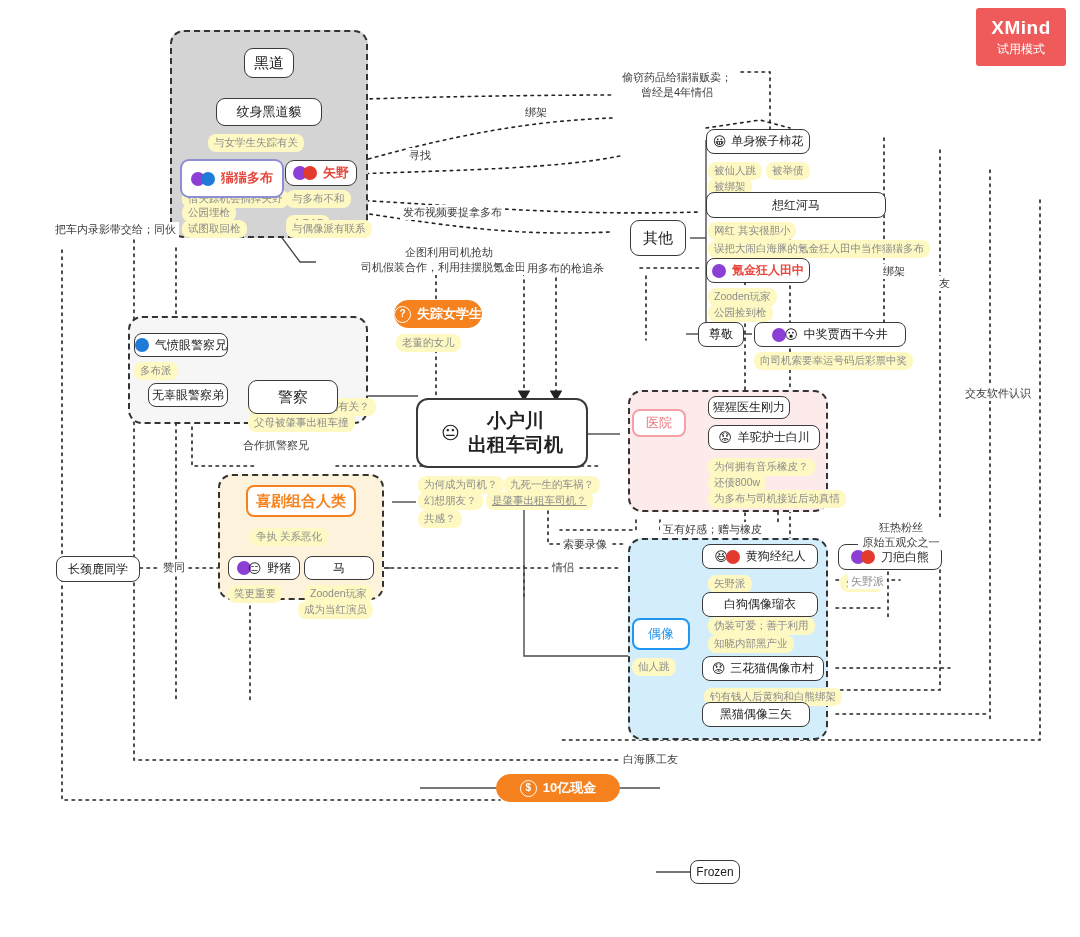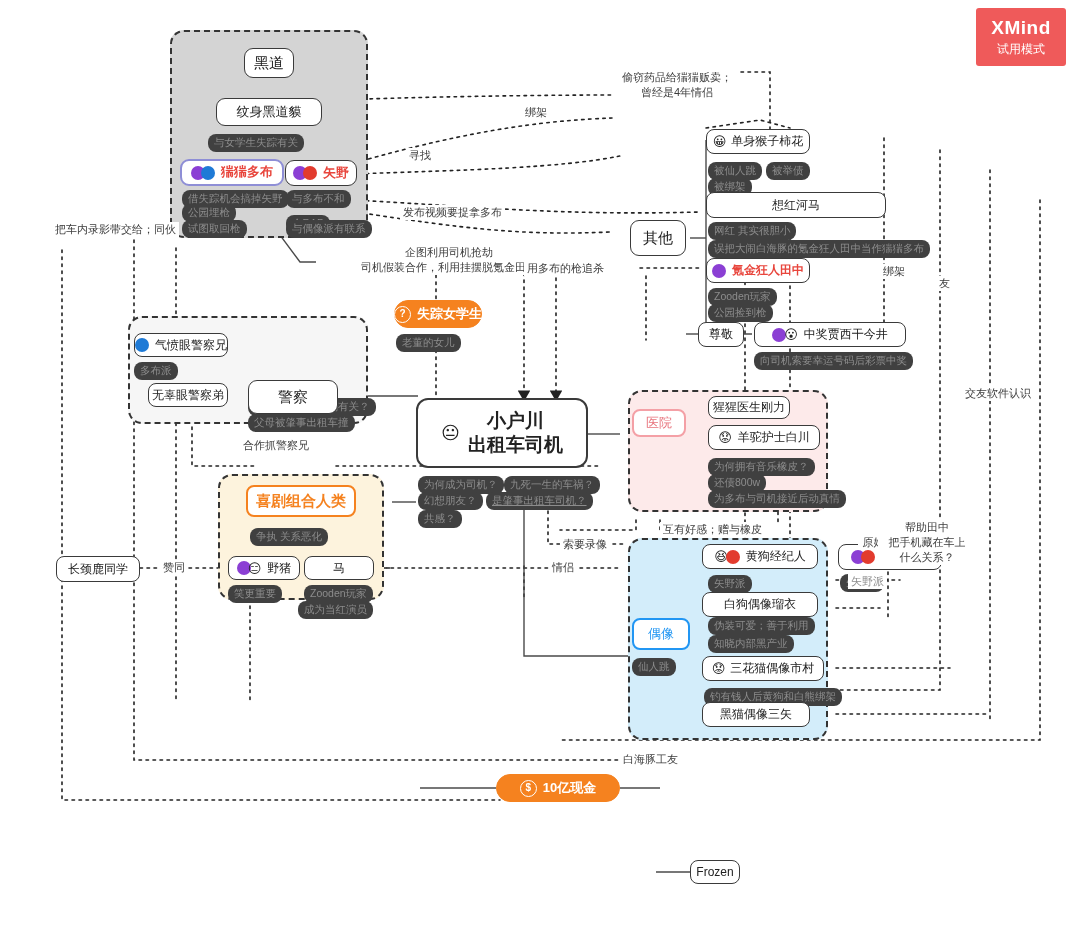--- a/index.html
+++ b/index.html
@@ -10,21 +10,21 @@
 
   
   .node{position:absolute;box-sizing:border-box;display:flex;align-items:center;
         justify-content:center;border:1.6px solid #3a3a3a;border-radius:9px;
         background:#fff;font-size:13px;line-height:1.25;padding:3px 8px;
         text-align:center;white-space:nowrap;z-index:5;}
   .node.topic{font-size:15px;}
   .node.small{font-size:12px;border-width:1.4px;border-radius:8px;}
 
   
-  .chip{position:absolute;box-sizing:border-box;background:#404040;border-radius:8px;
+  .chip{position:absolute;box-sizing:border-box;background:#fef9c3;border-radius:8px;
         color:#8c8c8c;font-size:10.5px;padding:2px 6px;white-space:nowrap;z-index:4;}
 
   
   .rel{position:absolute;background:#fff;color:#3c3c3c;font-size:11px;
        padding:0 3px;white-space:nowrap;z-index:6;text-align:center;line-height:1.35;}
 
   
   .group{position:absolute;box-sizing:border-box;border:2px dashed #333;
          border-radius:14px;z-index:1;}
   .group.gray{background:#d4d4d4;}
@@ -184,21 +184,21 @@
   <div class="group pink" style="left:628px;top:390px;width:200px;height:122px;"></div>
 
   <div class="node topic" style="left:244px;top:48px;width:50px;height:30px;">
     <span>黑道</span>
   </div>
   <div class="node" style="left:216px;top:98px;width:106px;height:28px;">
     <span>纹身黑道貘</span>
   </div>
   <div class="chip" style="left:208px;top:134px;">与女学生失踪有关</div>
 
-  <div class="node n-violet" style="left:180px;top:159px;width:104px;height:27px;">
+  <div class="node n-violet" style="left:180px;top:159px;width:104px;height:39px;">
     <span class="ico">
         <span class="dot purple"></span>
         <span class="dot blue" style="margin-left:-4px"></span>
       </span>
     <span class="red-t">猯猯多布</span>
   </div>
   <div class="chip" style="left:182px;top:190px;">借失踪机会搞掉矢野</div>
   <div class="chip" style="left:182px;top:204px;">公园埋枪</div>
   <div class="chip" style="left:182px;top:220px;">试图取回枪</div>
 
@@ -400,25 +400,20 @@
   <div class="rel" style="left:936px;top:276px;">
     <span>友</span>
   </div>
   <div class="rel" style="left:962px;top:386px;">
     <span>交友软件认识</span>
   </div>
   <div class="rel" style="left:858px;top:476px;width:80px;margin-top:44px;">
     <span style="white-space:pre-line;">狂热粉丝
 原始五观众之一</span>
   </div>
-  <div class="rel" style="left:878px;top:520px;width:92px;">
-    <span style="white-space:pre-line;">帮助田中
-把手机藏在车上
-什么关系？</span>
-  </div>
   <div class="rel" style="left:660px;top:522px;">
     <span>互有好感；赠与橡皮</span>
   </div>
   <div class="rel" style="left:560px;top:537px;">
     <span>索要录像</span>
   </div>
   <div class="rel" style="left:549px;top:560px;">
     <span>情侣</span>
   </div>
   <div class="rel" style="left:240px;top:438px;">

